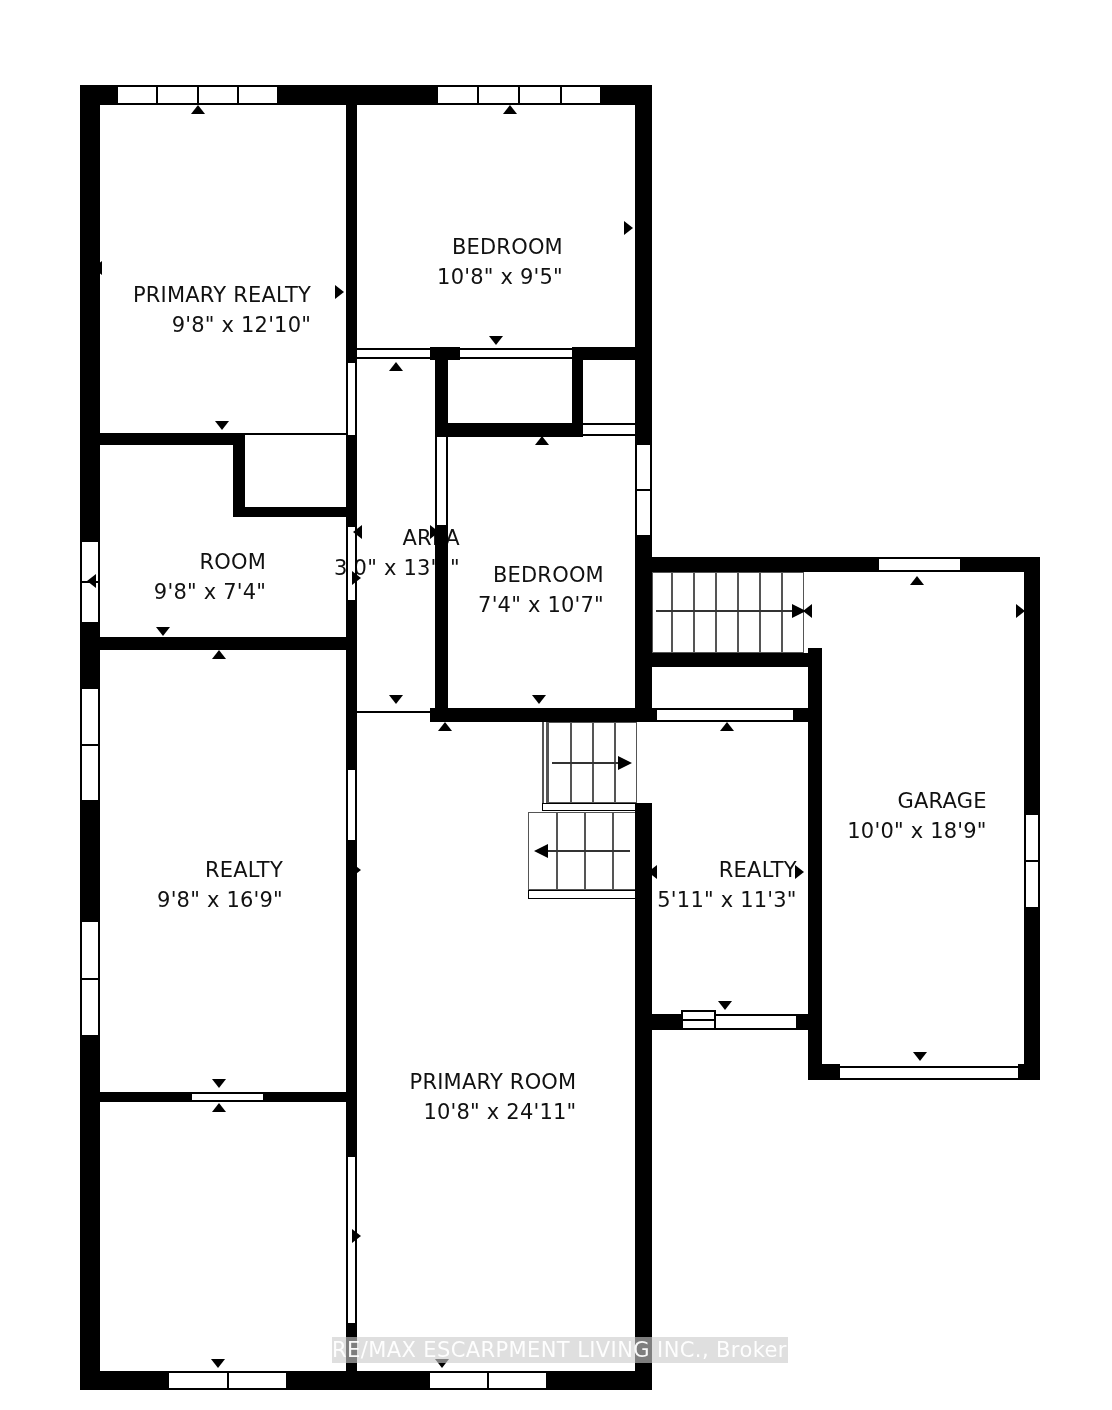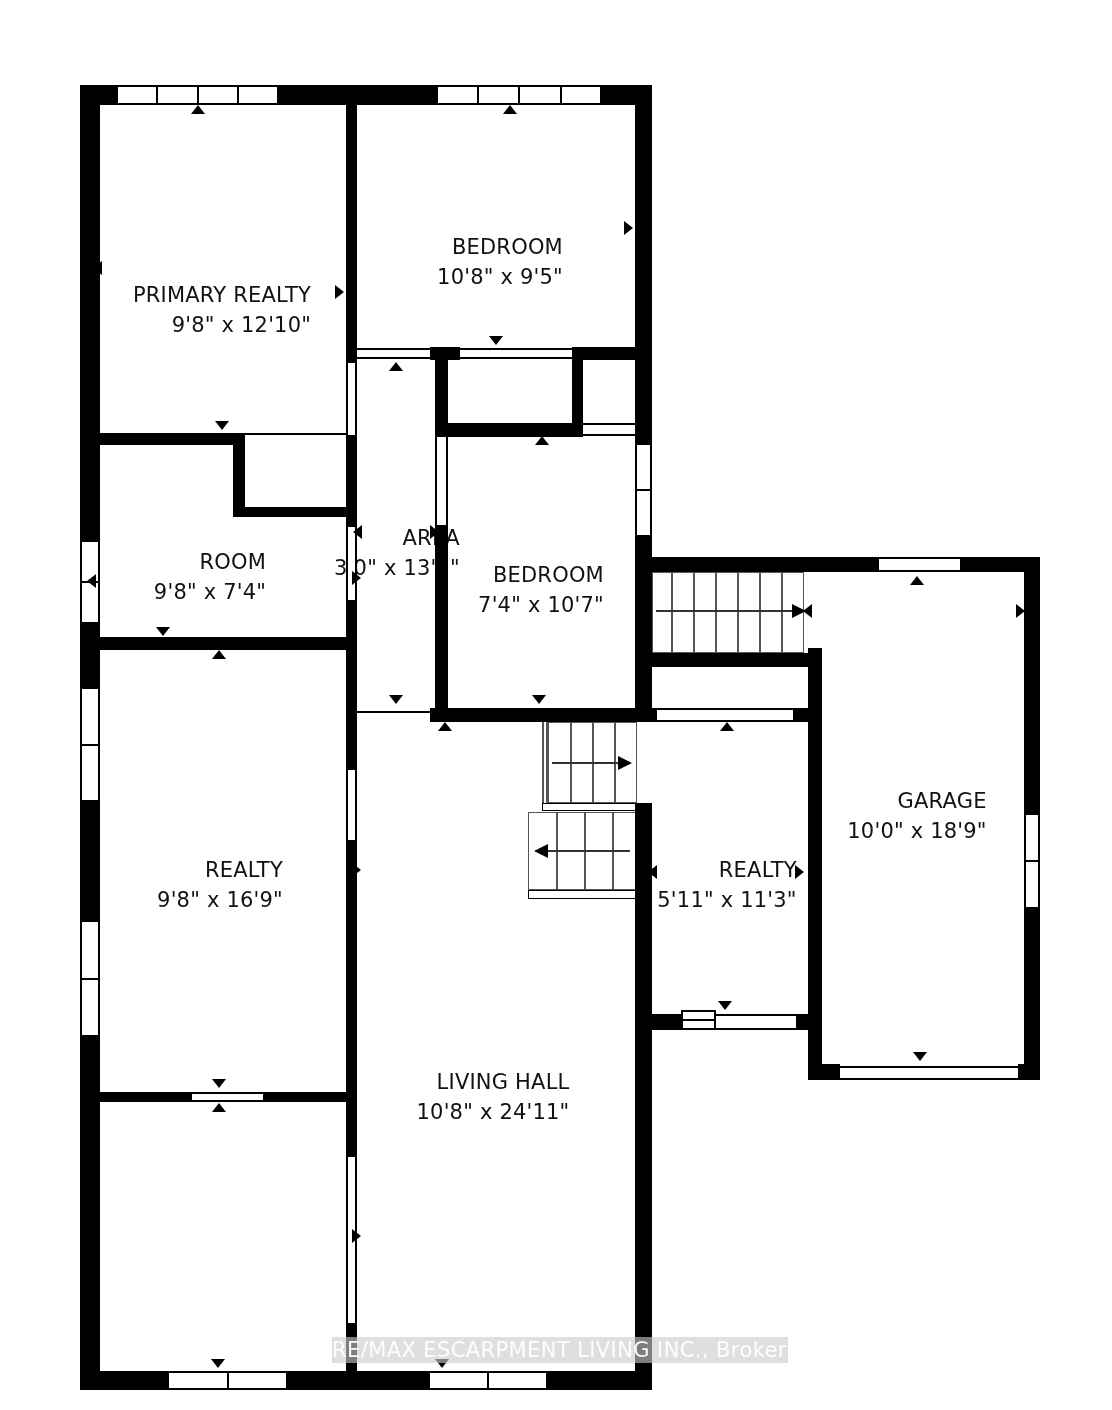--- a/index.html
+++ b/index.html
@@ -56,21 +56,21 @@
   </div>
   <div class="room-label" style="left:917px;top:816px">
     <div>GARAGE</div>
     <div>10'0" x 18'9"</div>
   </div>
   <div class="room-label" style="left:727px;top:885px">
     <div>REALTY</div>
     <div>5'11" x 11'3"</div>
   </div>
   <div class="room-label" style="left:493px;top:1097px">
-    <div>LIVING HALL</div>
+    <div>PRIMARY ROOM</div>
     <div>10'8" x 24'11"</div>
   </div>
 
   <div class="watermark">RE/MAX ESCARPMENT LIVING INC., Brokerage</div>
 
   <div class="door" style="left:681px;top:1010px;width:35px;height:20px">
     <div class="panel"></div>
   </div>
 <div class="wall" style="left: 80px; top: 85px; width: 572px; height: 20px;"></div>
     <div class="wall" style="left: 80px; top: 85px; width: 20px; height: 1305px;"></div>

